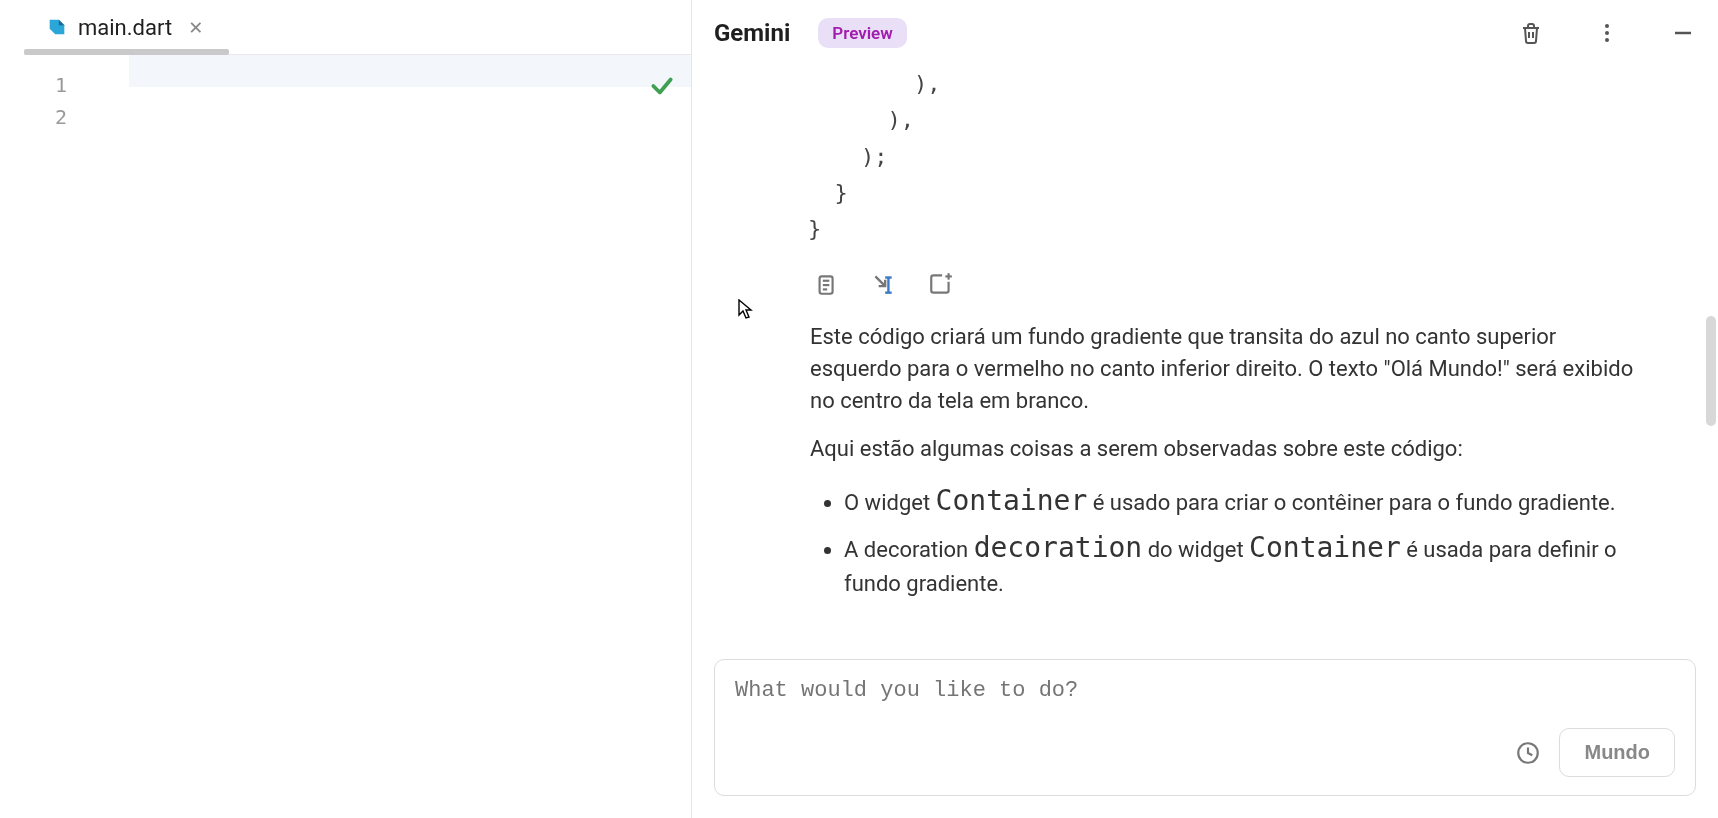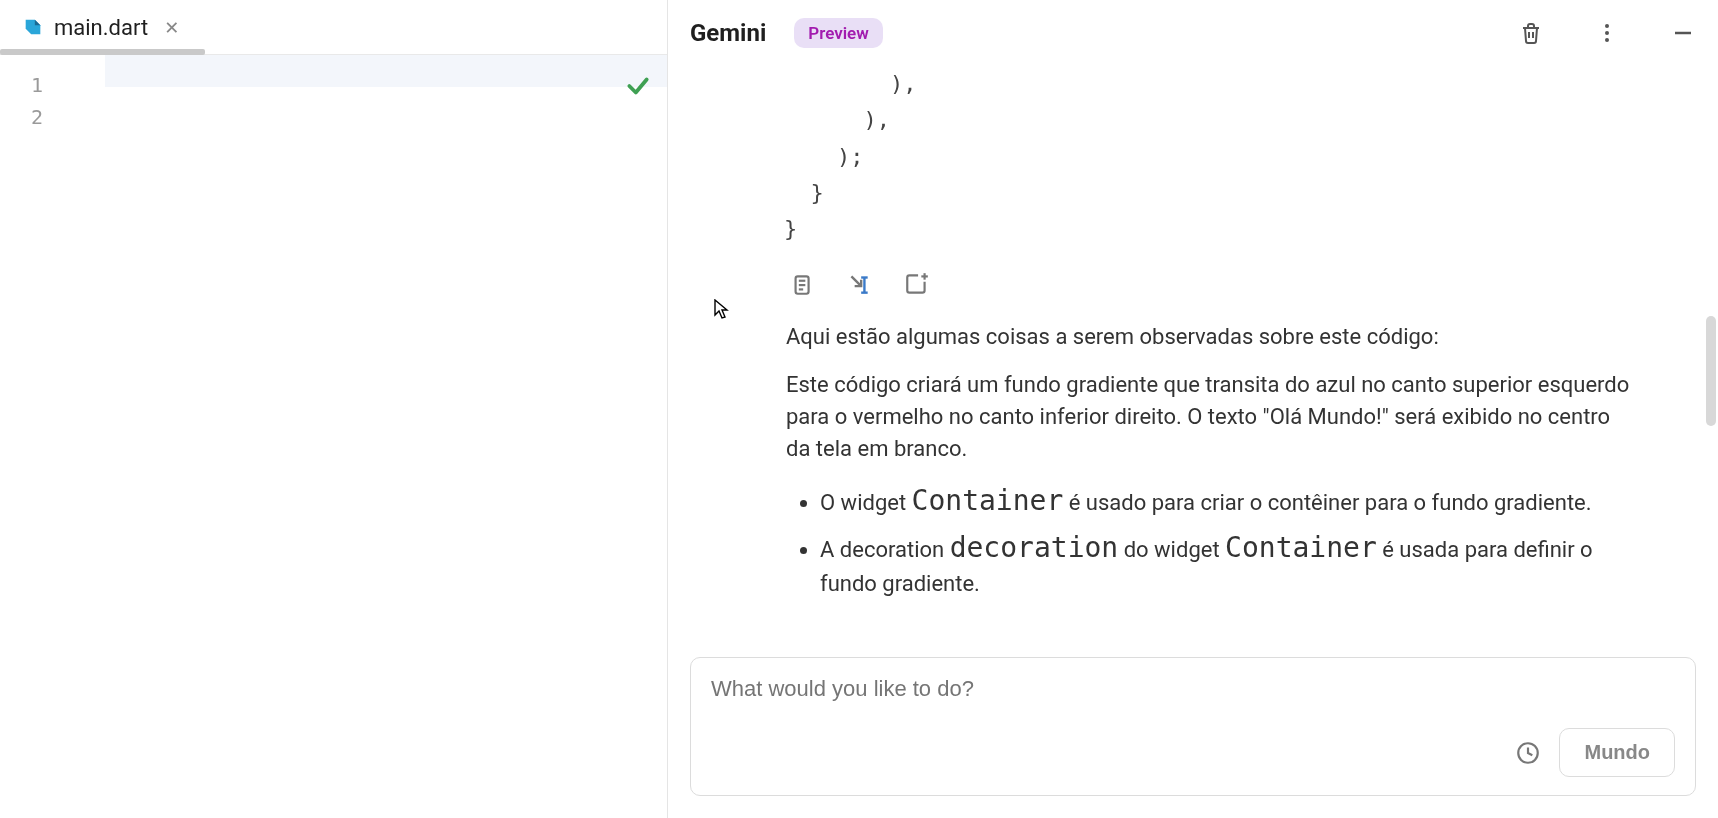--- a/index.html
+++ b/index.html
@@ -1,17 +1,17 @@
 <!DOCTYPE html>
 <html><head>
 <meta charset="utf-8">
 <style>
   * { box-sizing: border-box; margin: 0; padding: 0; }
   html, body { width: 100%; height: 100%; font-family: -apple-system, BlinkMacSystemFont, "Segoe UI", Roboto, Arial, sans-serif; background: #fff; color: #1f1f1f; overflow: hidden; }
-  .app { display: flex; width: 1718px; height: 818px; }
+  .app { display: flex; width: 1718px; height: 818px; padding-left: 24px; }
 
   
   .editor { width: 668px; height: 100%; border-right: 1px solid #e5e5e5; display: flex; flex-direction: column; position: relative; }
   .tabbar { display: flex; align-items: center; height: 55px; border-bottom: 1px solid #e9e9e9; position: relative; }
   .tab { display: inline-flex; align-items: center; gap: 10px; padding: 0 22px; height: 100%; font-size: 22px; color: #1f1f1f; position: relative; }
   .tab .file-icon { width: 22px; height: 22px; }
   .tab-close { color: #888; font-size: 18px; padding: 0 6px; cursor: pointer; }
   .tab-underline { position: absolute; left: 0; bottom: -1px; height: 6px; width: 205px; background: #c9c9c9; border-radius: 2px; }
 
   .editor-body { display: flex; flex: 1; position: relative; }
@@ -42,21 +42,21 @@
   .msg { font-size: 22px; line-height: 1.45; color: #333; padding: 0 56px 0 92px; }
   .msg p { margin-bottom: 16px; }
   .msg ul { list-style: disc; padding-left: 34px; }
   .msg li { margin-bottom: 6px; }
   .msg code { font-family: "Menlo","Consolas",monospace; font-size: 28px; }
 
   .cursor-arrow { position: absolute; left: 46px; top: 233px; font-size: 20px; color: #000; pointer-events: none; }
 
   .input-row { padding: 10px 22px 22px 22px; display: flex; gap: 14px; align-items: stretch; }
   .input-box { flex: 1; border: 1px solid #dcdcdc; border-radius: 10px; padding: 18px 20px; min-height: 128px; position: relative; display: flex; flex-direction: column; }
-  .input-box .prompt { font-size: 22px; color: #3b82f6; flex: 1; outline: none; border: none; resize: none; background: transparent; font-family: Liberation Sans, sans-serif; }
+  .input-box .prompt { font-size: 22px; color: #3b82f6; flex: 1; outline: none; border: none; resize: none; background: transparent; font-family: Liberation Mono, monospace; }
   .input-bottom { display: flex; justify-content: flex-end; align-items: center; gap: 18px; }
   .history-icon { color: #777; display:flex; align-items:center; }
   .submit-btn { border: 1px solid #dcdcdc; border-radius: 10px; padding: 12px 24px; font-size: 20px; color: #888; background: #fff; cursor: pointer; font-weight: 600; }
 
   .scroll-indicator { position: absolute; top: 250px; right: 2px; width: 10px; height: 110px; background: #d8d8d8; border-radius: 5px; }
 </style>
 </head>
 <body>
 
 <div class="app">
@@ -150,22 +150,22 @@
         <span class="ca-btn">
           <svg viewBox="0 0 24 24" width="26" height="26" fill="none" stroke="#777" stroke-width="2">
               <path d="M13 4 H5 a2 2 0 0 0-2 2 v12 a2 2 0 0 0 2 2 h12 a2 2 0 0 0 2-2 v-8"></path>
               <path d="M19 2 v6"></path>
               <path d="M16 5 h6"></path>
             </svg>
         </span>
       </div>
 
       <div class="msg">
+        <p>Este código criará um fundo gradiente que transita do azul no canto superior esquerdo para o vermelho no canto inferior direito. O texto "Olá Mundo!" será exibido no centro da tela em branco.</p>
         <p>Aqui estão algumas coisas a serem observadas sobre este código:</p>
-        <p>Este código criará um fundo gradiente que transita do azul no canto superior esquerdo para o vermelho no canto inferior direito. O texto "Olá Mundo!" será exibido no centro da tela em branco.</p>
         <ul>
           <li>
             <span>O widget </span><code>Container</code><span> é usado para criar o contêiner para o fundo gradiente.</span>
           </li>
           <li>
             <span>A decoration </span><code>decoration</code><span> do widget </span><code>Container</code><span> é usada para definir o fundo gradiente.</span>
           </li>
         </ul>
       </div>
 

